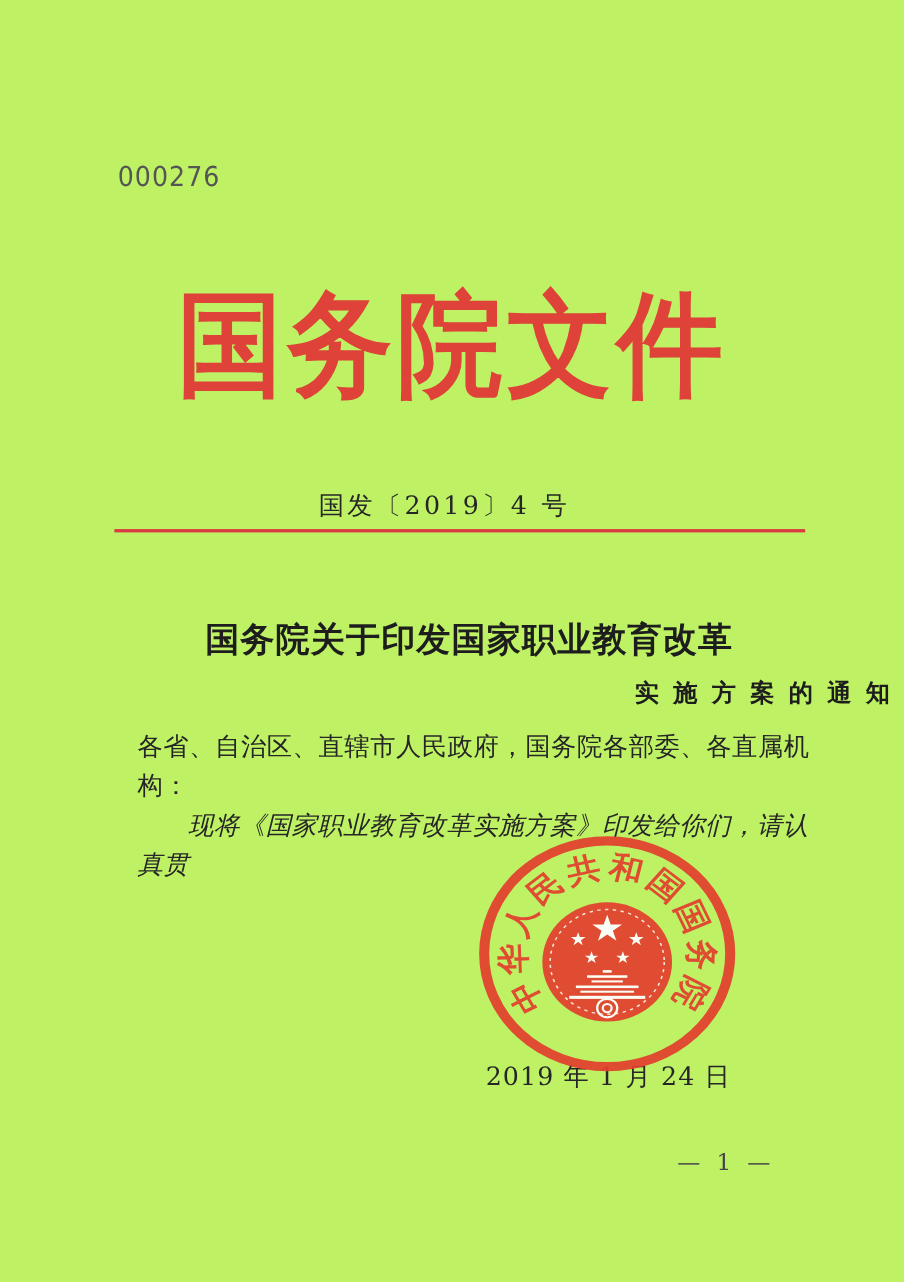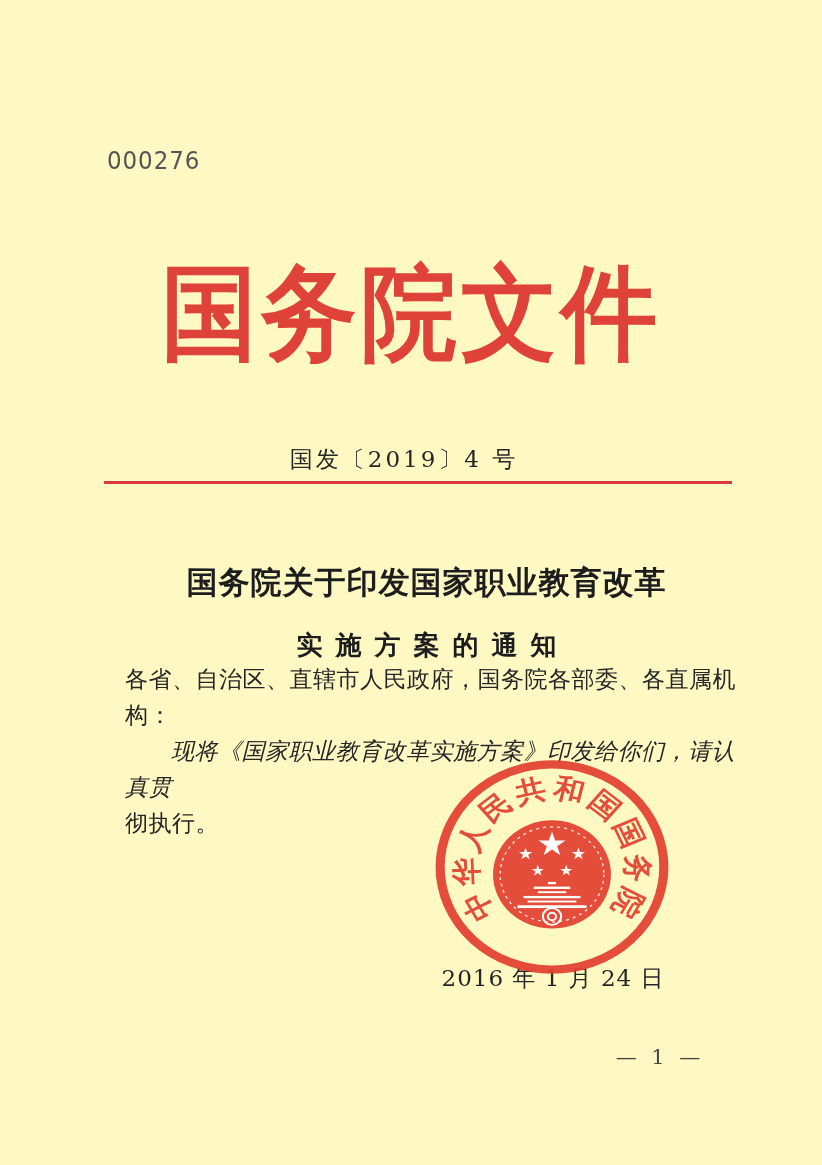--- a/index.html
+++ b/index.html
@@ -9,21 +9,21 @@
     --text-black:#262626;
     --serial-gray:#555555;
   }
   *{margin:0;padding:0;box-sizing:border-box;}
   html,body{background:#ffffff;}
   body{
     font-family:"DejaVu Serif","Liberation Serif",serif;
     width:822px;height:1165px;position:relative;overflow:hidden;
   }
   .page{
-    position:absolute;left:0;top:0;width:822px;height:1165px;background:#fef9c3;
+    position:absolute;left:0;top:0;width:822px;height:1165px;background:#bef264;
   }
   .serial{
     position:absolute;left:107px;top:146px;
     font-family:"DejaVu Sans","Liberation Sans",sans-serif;
     font-size:25px;color:var(--serial-gray);letter-spacing:1px;
     transform:scaleX(.92);transform-origin:left top;
   }
   .masthead{
     position:absolute;left:0;top:254px;width:822px;
     text-align:center;
@@ -39,21 +39,21 @@
   }
   .rule{
     position:absolute;left:104px;top:481px;width:628px;height:3px;
     background:var(--rule-red);
   }
   .doc-title{
     position:absolute;left:0;top:562px;width:822px;text-align:center;
     font-weight:bold;color:#1d1d1d;padding-left:31px;
   }
   .doc-title .t1{font-size:31px;line-height:40px;letter-spacing:1px;}
-  .doc-title .t2{font-size:26px;line-height:40px;letter-spacing:13px;margin-top:23px;text-indent:13px;}
+  .doc-title .t2{font-size:22px;line-height:40px;letter-spacing:13px;margin-top:8px;text-indent:13px;text-align:right;}
   .body-text{
     position:absolute;left:104px;top:661px;width:632px;
     font-size:23px;line-height:36px;color:var(--text-black);
     letter-spacing:0.5px;
     margin-left:21px;
   }
   .body-text .indent{text-indent:2em;font-style:italic;}
   .issue-date{
     position:absolute;left:428px;top:963px;width:250px;text-align:center;
     font-size:23px;color:var(--text-black);letter-spacing:1px;z-index:1;
@@ -85,24 +85,23 @@
   <div class="rule"></div>
 
   <div class="doc-title">
     <div class="t1">国务院关于印发国家职业教育改革</div>
     <div class="t2">实施方案的通知</div>
   </div>
 
   <div class="body-text">
     <div>各省、自治区、直辖市人民政府，国务院各部委、各直属机构：</div>
     <div class="indent">现将《国家职业教育改革实施方案》印发给你们，请认真贯</div>
-    <div>彻执行。</div>
   </div>
 
-  <div class="issue-date">2016 年 1 月 24 日</div>
+  <div class="issue-date">2019 年 1 月 24 日</div>
 
   <svg class="seal" viewBox="0 0 240 240" preserveAspectRatio="none" xmlns="http://www.w3.org/2000/svg">
     <defs>
       <path id="sealTextArc" d="M 57.9 160.3 A 74 74 0 1 1 182.1 160.3" fill="none"></path>
       <polygon id="star5" points="0,-14 3.15,-4.33 13.3,-4.33 5.09,1.65 8.23,11.33 0,5.35 -8.23,11.33 -5.09,1.65 -13.3,-4.33 -3.15,-4.33"></polygon>
     </defs>
 
     <circle cx="120" cy="120" r="110" fill="none" stroke="#e2402f" stroke-width="9"></circle>
 
     <text font-size="30" font-weight="bold" letter-spacing="4" fill="#e2402f" font-family="DejaVu Sans, Liberation Sans, sans-serif">

